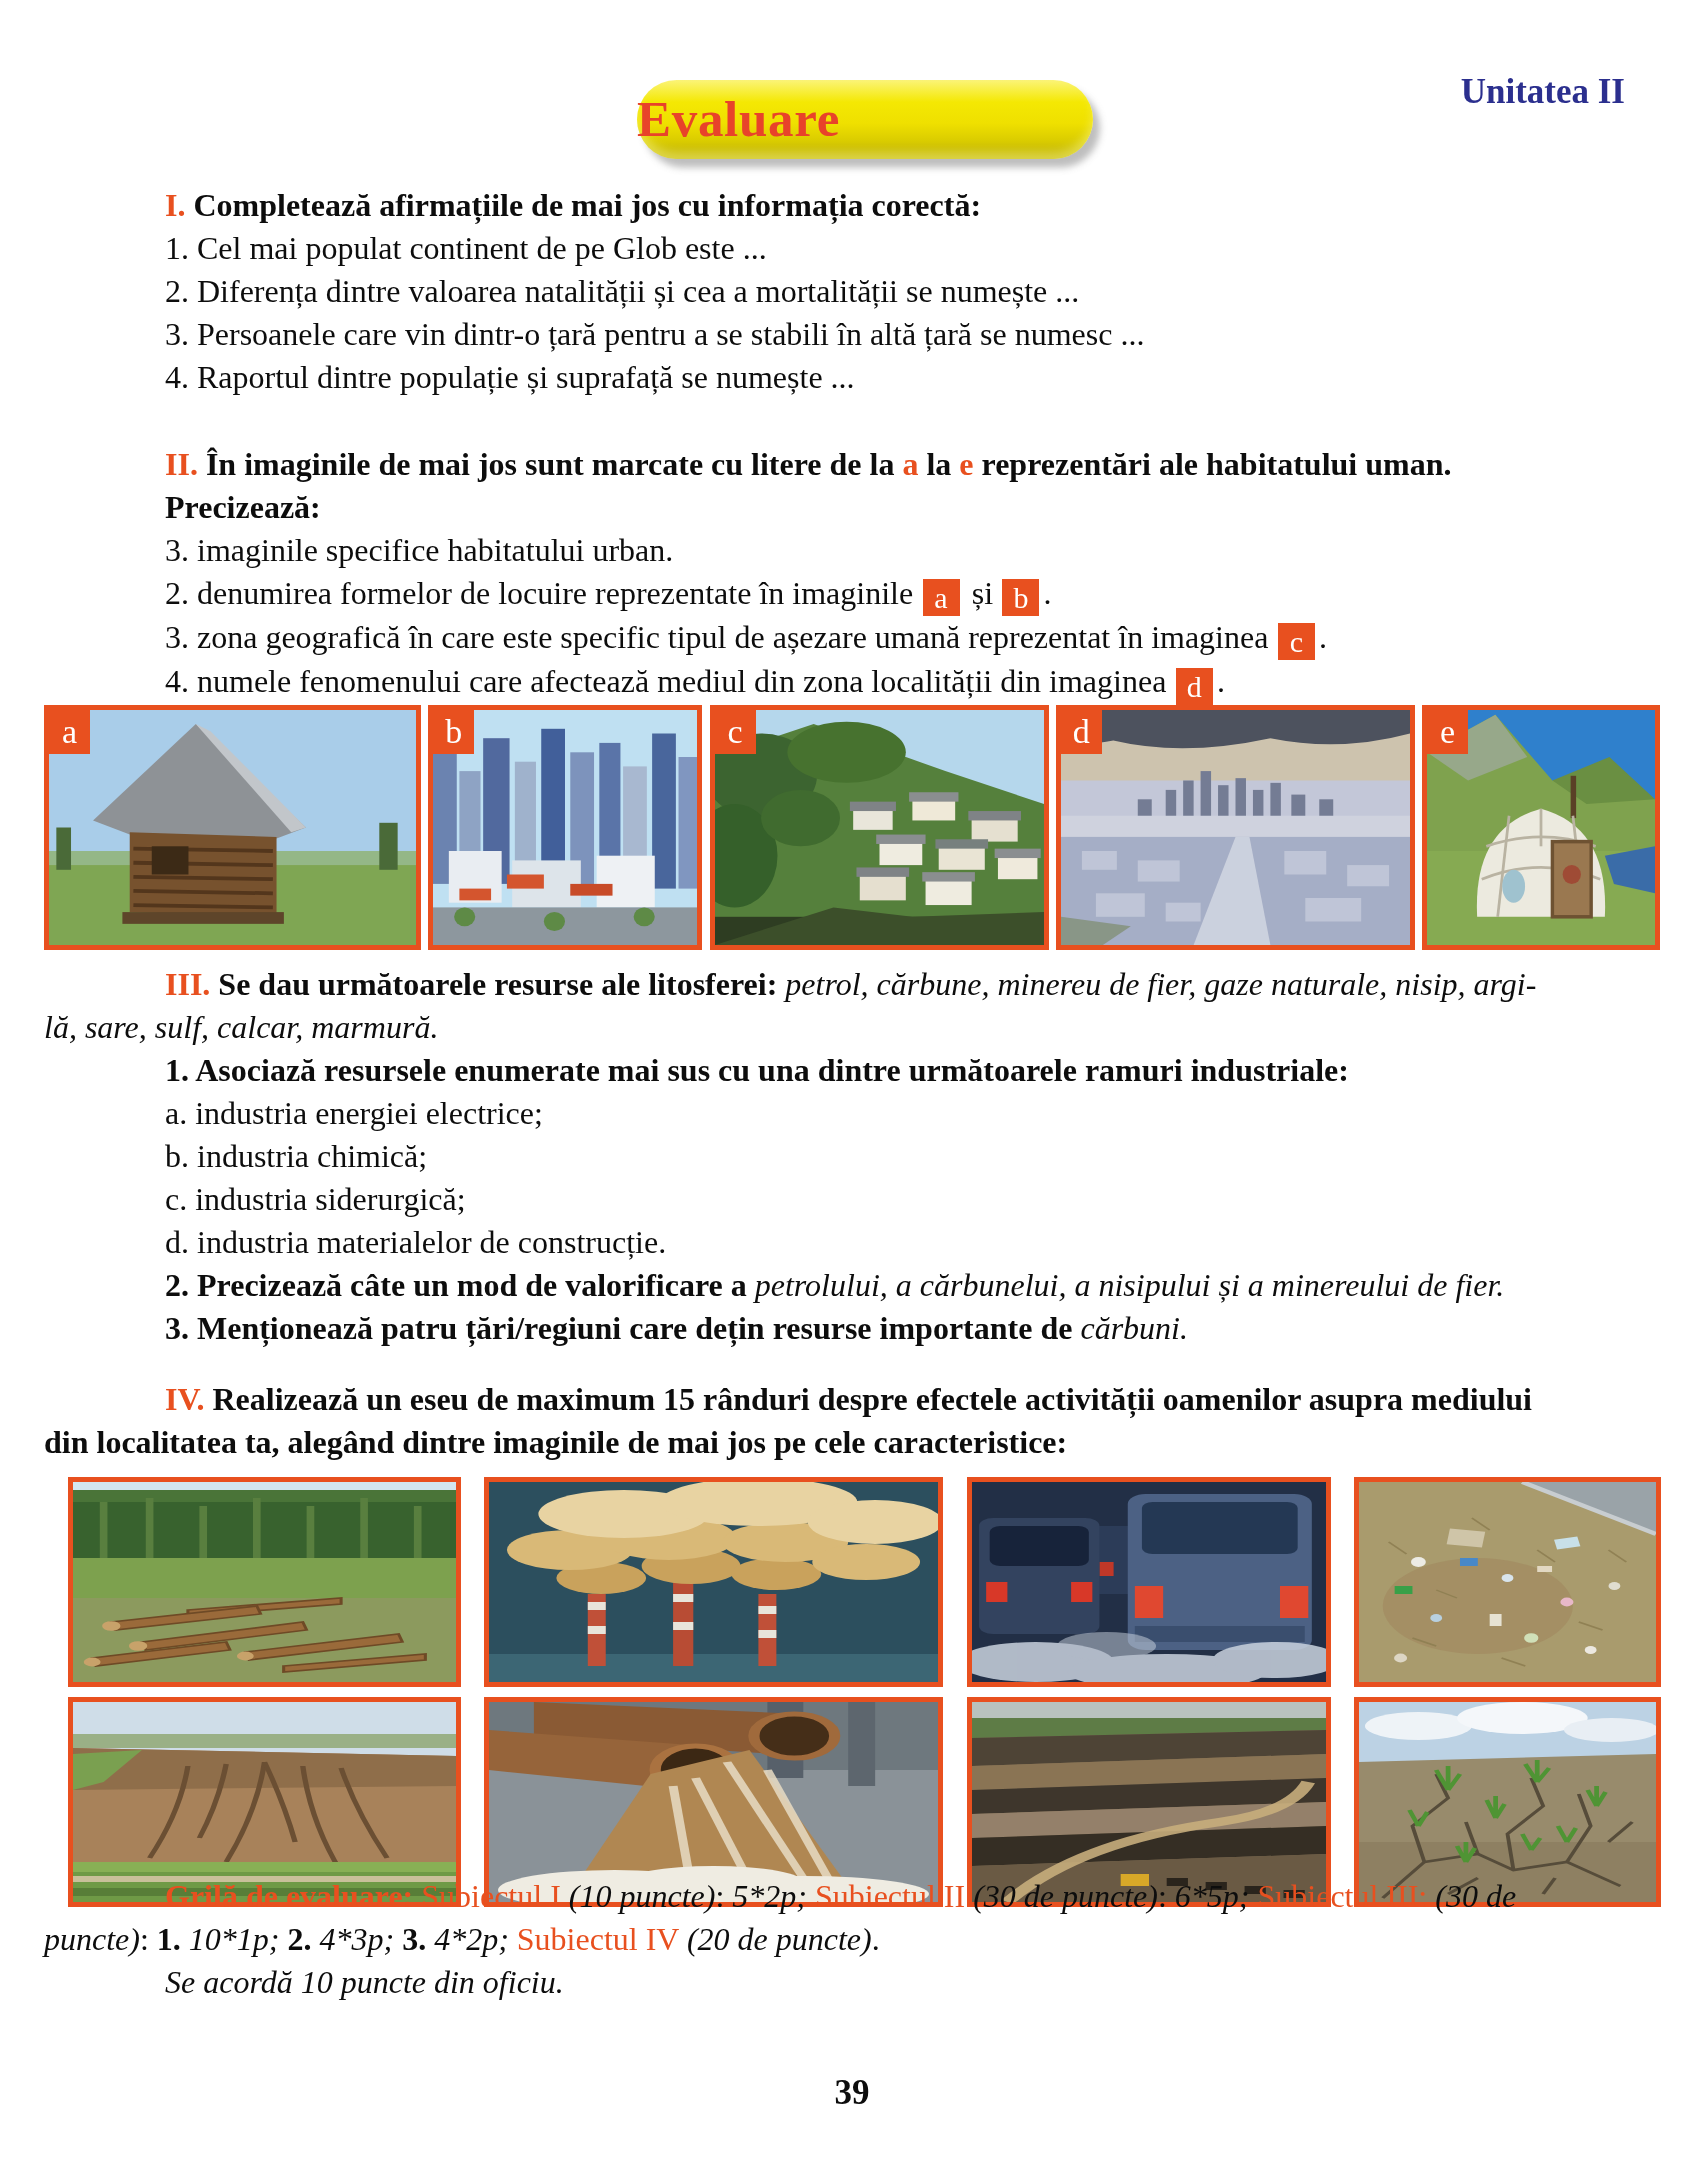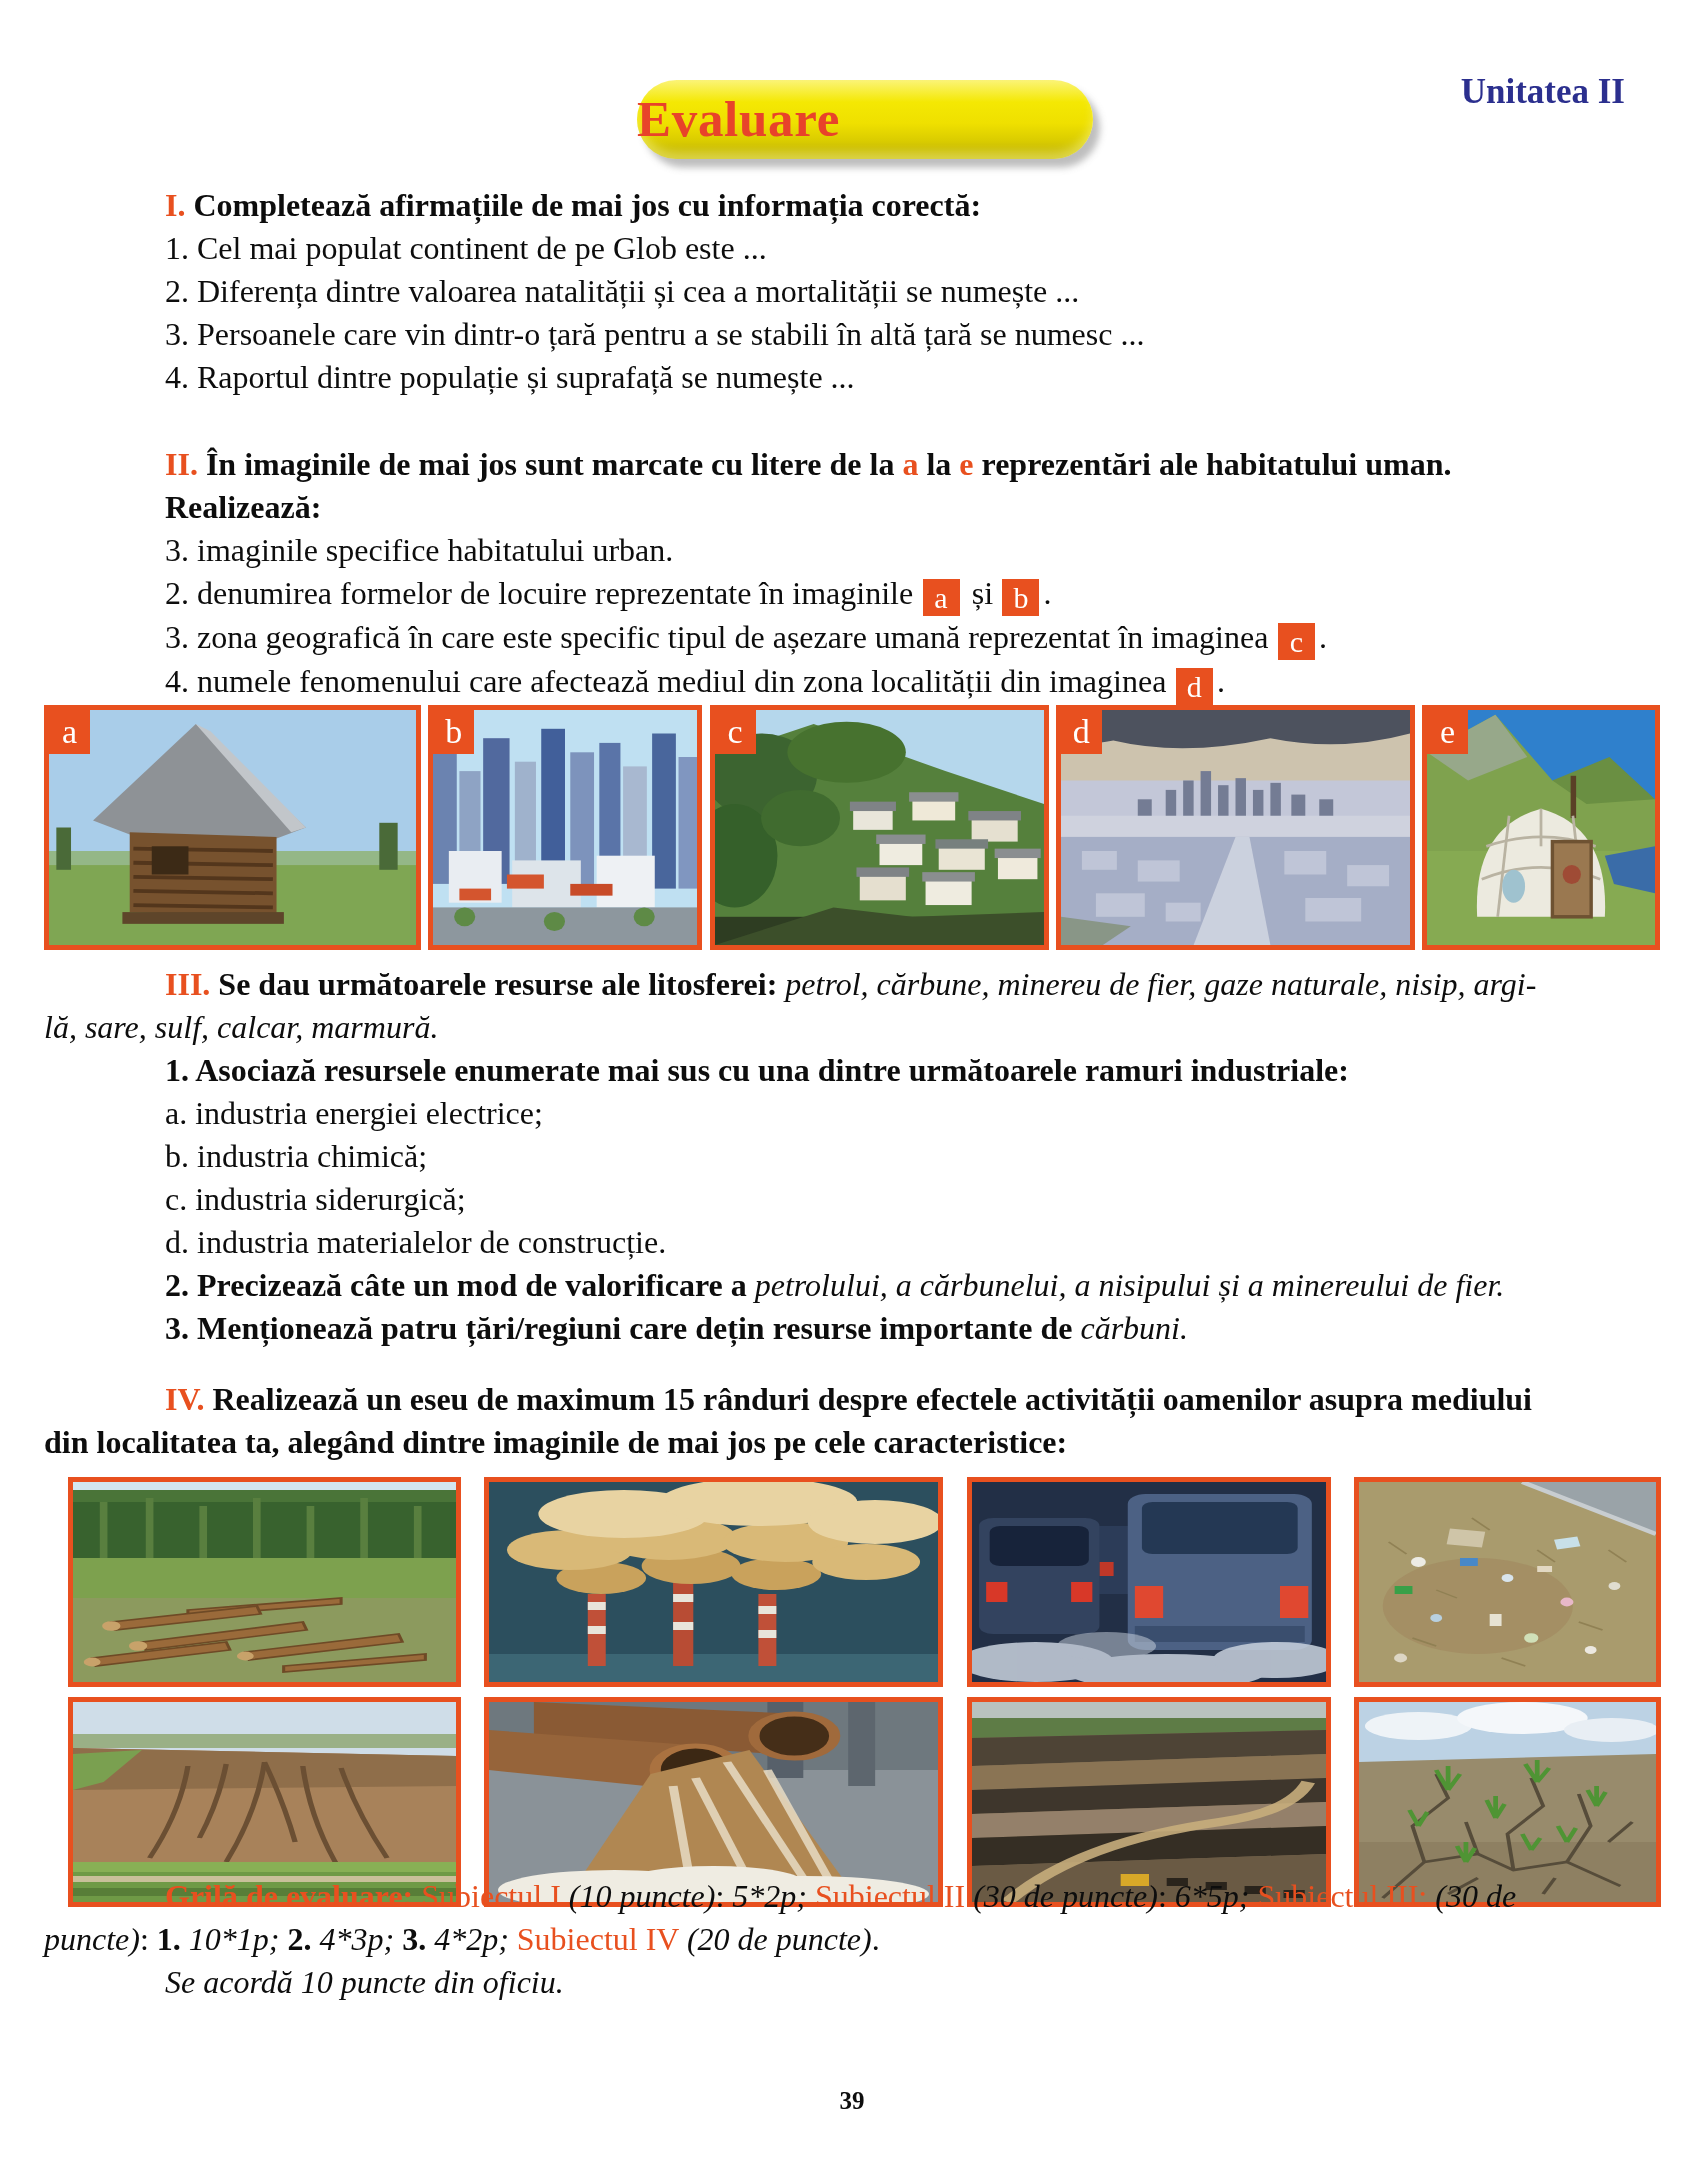--- a/index.html
+++ b/index.html
@@ -25,21 +25,21 @@
         display:flex;align-items:center;justify-content:flex-start;}
   .pill-text{font-size:51px;font-weight:bold;color:var(--title-red);letter-spacing:0.7px;}
   .unit{position:absolute;top:70px;right:79px;font-size:35px;font-weight:bold;color:var(--navy);}
   
   #sec1{position:absolute;left:44px;top:184px;width:1647px;}
   #sec2{position:absolute;left:44px;top:443px;width:1647px;}
   #sec3{position:absolute;left:44px;top:963px;width:1647px;}
   #sec4{position:absolute;left:44px;top:1378px;width:1647px;}
   #grading{position:absolute;left:44px;top:1875px;width:1647px;}
   #pagenum{position:absolute;left:0;right:0;top:2071px;text-align:center;
-           font-weight:bold;font-size:25px;margin-top:8px;}
+           font-weight:bold;font-size:35px;}
   
   .photo-row{position:absolute;left:44px;top:705px;width:1616px;height:245px;
              display:flex;justify-content:space-between;}
   .photo{position:relative;border:5px solid var(--accent);box-sizing:border-box;
          height:245px;background:#dfe8ee;margin:0;}
   .photo svg{position:absolute;left:0;top:0;width:100%;height:100%;display:block;}
   .photo-letter{position:absolute;left:0;top:0;width:41px;height:44px;background:var(--accent);
                 color:#fff;font-size:34px;line-height:44px;text-align:center;z-index:2;}
   .pw-a{width:377px;} .pw-b{width:274px;} .pw-c{width:339px;} .pw-d{width:359px;} .pw-e{width:238px;}
   
@@ -61,21 +61,21 @@
   <section id="sec1">
     <p class="line ind"><span class="seg-bo">I. </span><span class="seg-b">Completează afirmațiile de mai jos cu informația corectă:</span></p>
     <p class="line itm">1. Cel mai populat continent de pe Glob este ...</p>
     <p class="line itm">2. Diferența dintre valoarea natalității și cea a mortalității se numește ...</p>
     <p class="line itm">3. Persoanele care vin dintr-o țară pentru a se stabili în altă țară se numesc ...</p>
     <p class="line itm">4. Raportul dintre populație și suprafață se numește ...</p>
   </section>
 
   <section id="sec2">
     <p class="line ind"><span class="seg-bo">II. </span><span class="seg-b">În imaginile de mai jos sunt marcate cu litere de la </span><span class="seg-bo">a</span><span class="seg-b"> la </span><span class="seg-bo">e</span><span class="seg-b"> reprezentări ale habitatului uman.</span></p>
-    <p class="line ind b">Realizează:</p>
+    <p class="line ind b">Precizează:</p>
     <p class="line itm">3. imaginile specifice habitatului urban.</p>
     <p class="line itm"><span class="seg-p">2. denumirea formelor de locuire reprezentate în imaginile </span><span class="seg-badge">a</span><span class="seg-p"> și </span><span class="seg-badge">b</span><span class="seg-p">.</span></p>
     <p class="line itm"><span class="seg-p">3. zona geografică în care este specific tipul de așezare umană reprezentat în imaginea </span><span class="seg-badge">c</span><span class="seg-p">.</span></p>
     <p class="line itm"><span class="seg-p">4. numele fenomenului care afectează mediul din zona localității din imaginea </span><span class="seg-badge">d</span><span class="seg-p">.</span></p>
   </section>
 
   <div class="photo-row">
 
     <figure class="photo pw-a" aria-label="traditional-wooden-log-house">
       <span class="photo-letter">a</span>

